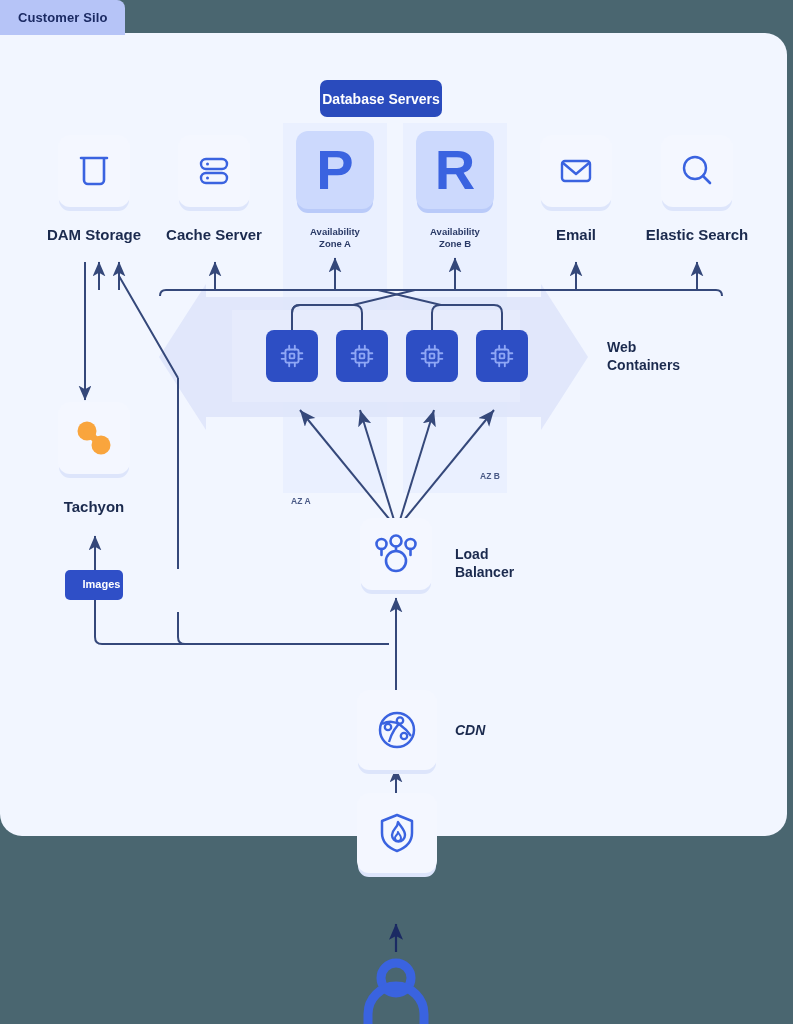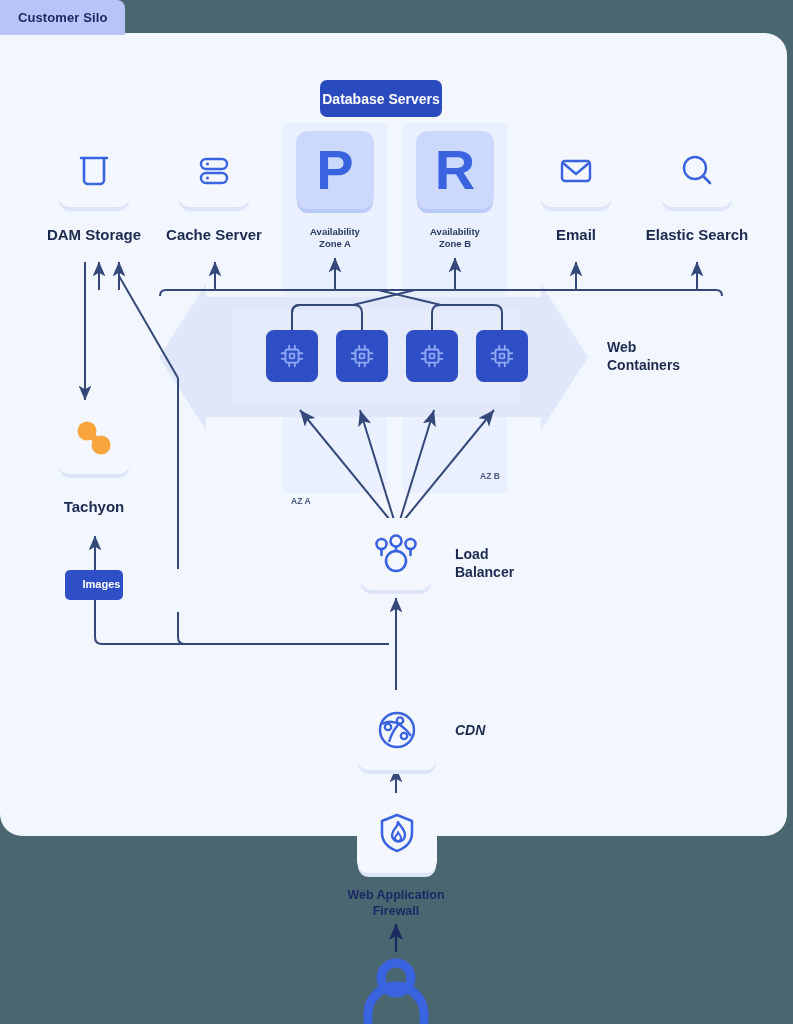--- a/index.html
+++ b/index.html
@@ -320,24 +320,20 @@
     </svg>
   </div>
   <div class="side-label" style="left:455px; top:721px;font-style:italic;">CDN</div>
 
   <div class="tile lg" style="left:357px; top:793px; z-index:8;">
     <svg width="48" height="48" viewBox="0 0 48 48">
       <path d="M24 6 L39 12 V24 C39 33 32 39 24 42 C16 39 9 33 9 24 V12 Z" stroke="#3a63e0" stroke-width="2.5" fill="none" stroke-linejoin="round"></path>
       <path d="M25 13 C25 19 19 20 19 26 a6.5 6.5 0 0 0 13 0 c0 -5 -4 -8 -7 -13 z" stroke="#3a63e0" stroke-width="2.4" fill="none" stroke-linejoin="round"></path>
       <path d="M25 23 c0 3 -3 3.5 -3 6 a3 3 0 0 0 6 0 c0 -2.5 -2 -3.5 -3 -6 z" stroke="#3a63e0" stroke-width="2" fill="none" stroke-linejoin="round"></path>
     </svg>
-  </div>
-  <div class="waf-caption">
-    <div>Web Application</div>
-    <div>Firewall</div>
   </div>
 
   <svg class="layer front" viewBox="0 0 793 1024">
     <defs>
       <marker id="ar3" markerWidth="9" markerHeight="9" refX="7.2" refY="3.2" orient="auto" markerUnits="strokeWidth">
         <path d="M0,0 L7.4,3.2 L0,6.4 L1.8,3.2 Z" fill="#1b2a63"></path>
       </marker>
     </defs>
     <path d="M396,952 V924" stroke="#1b2a63" stroke-width="2.2" fill="none" marker-end="url(#ar3)"></path>
     <g>

